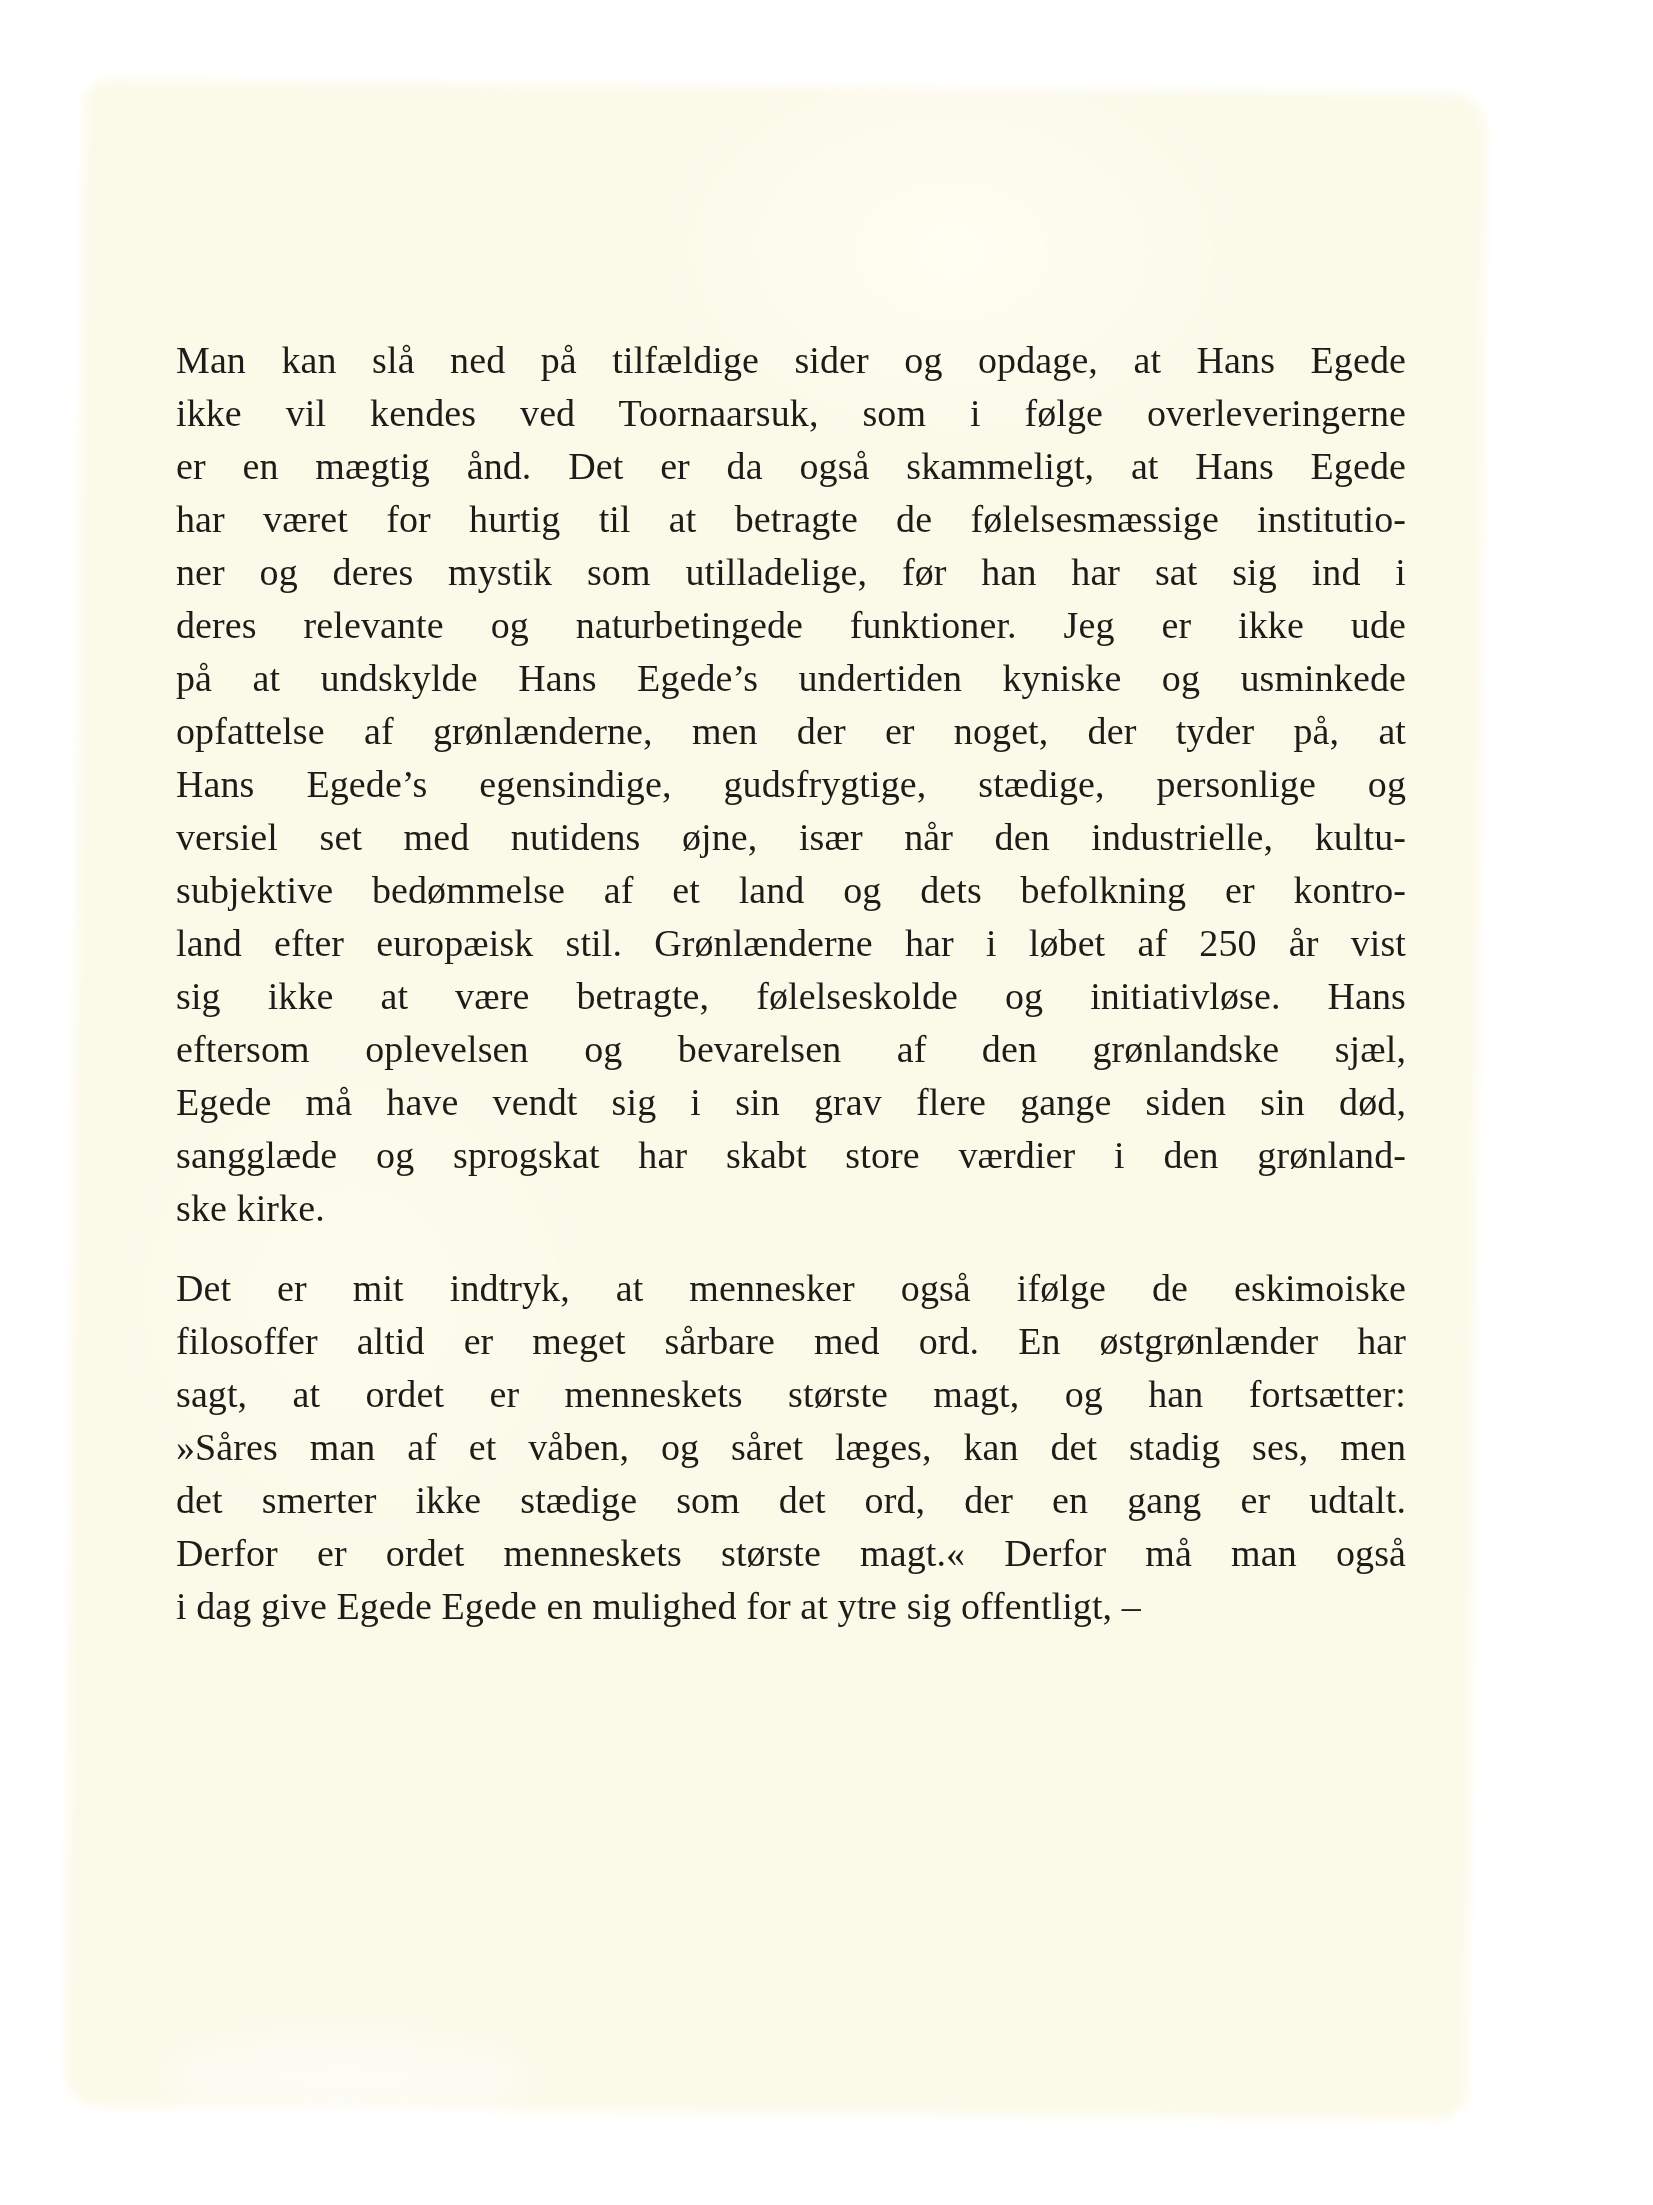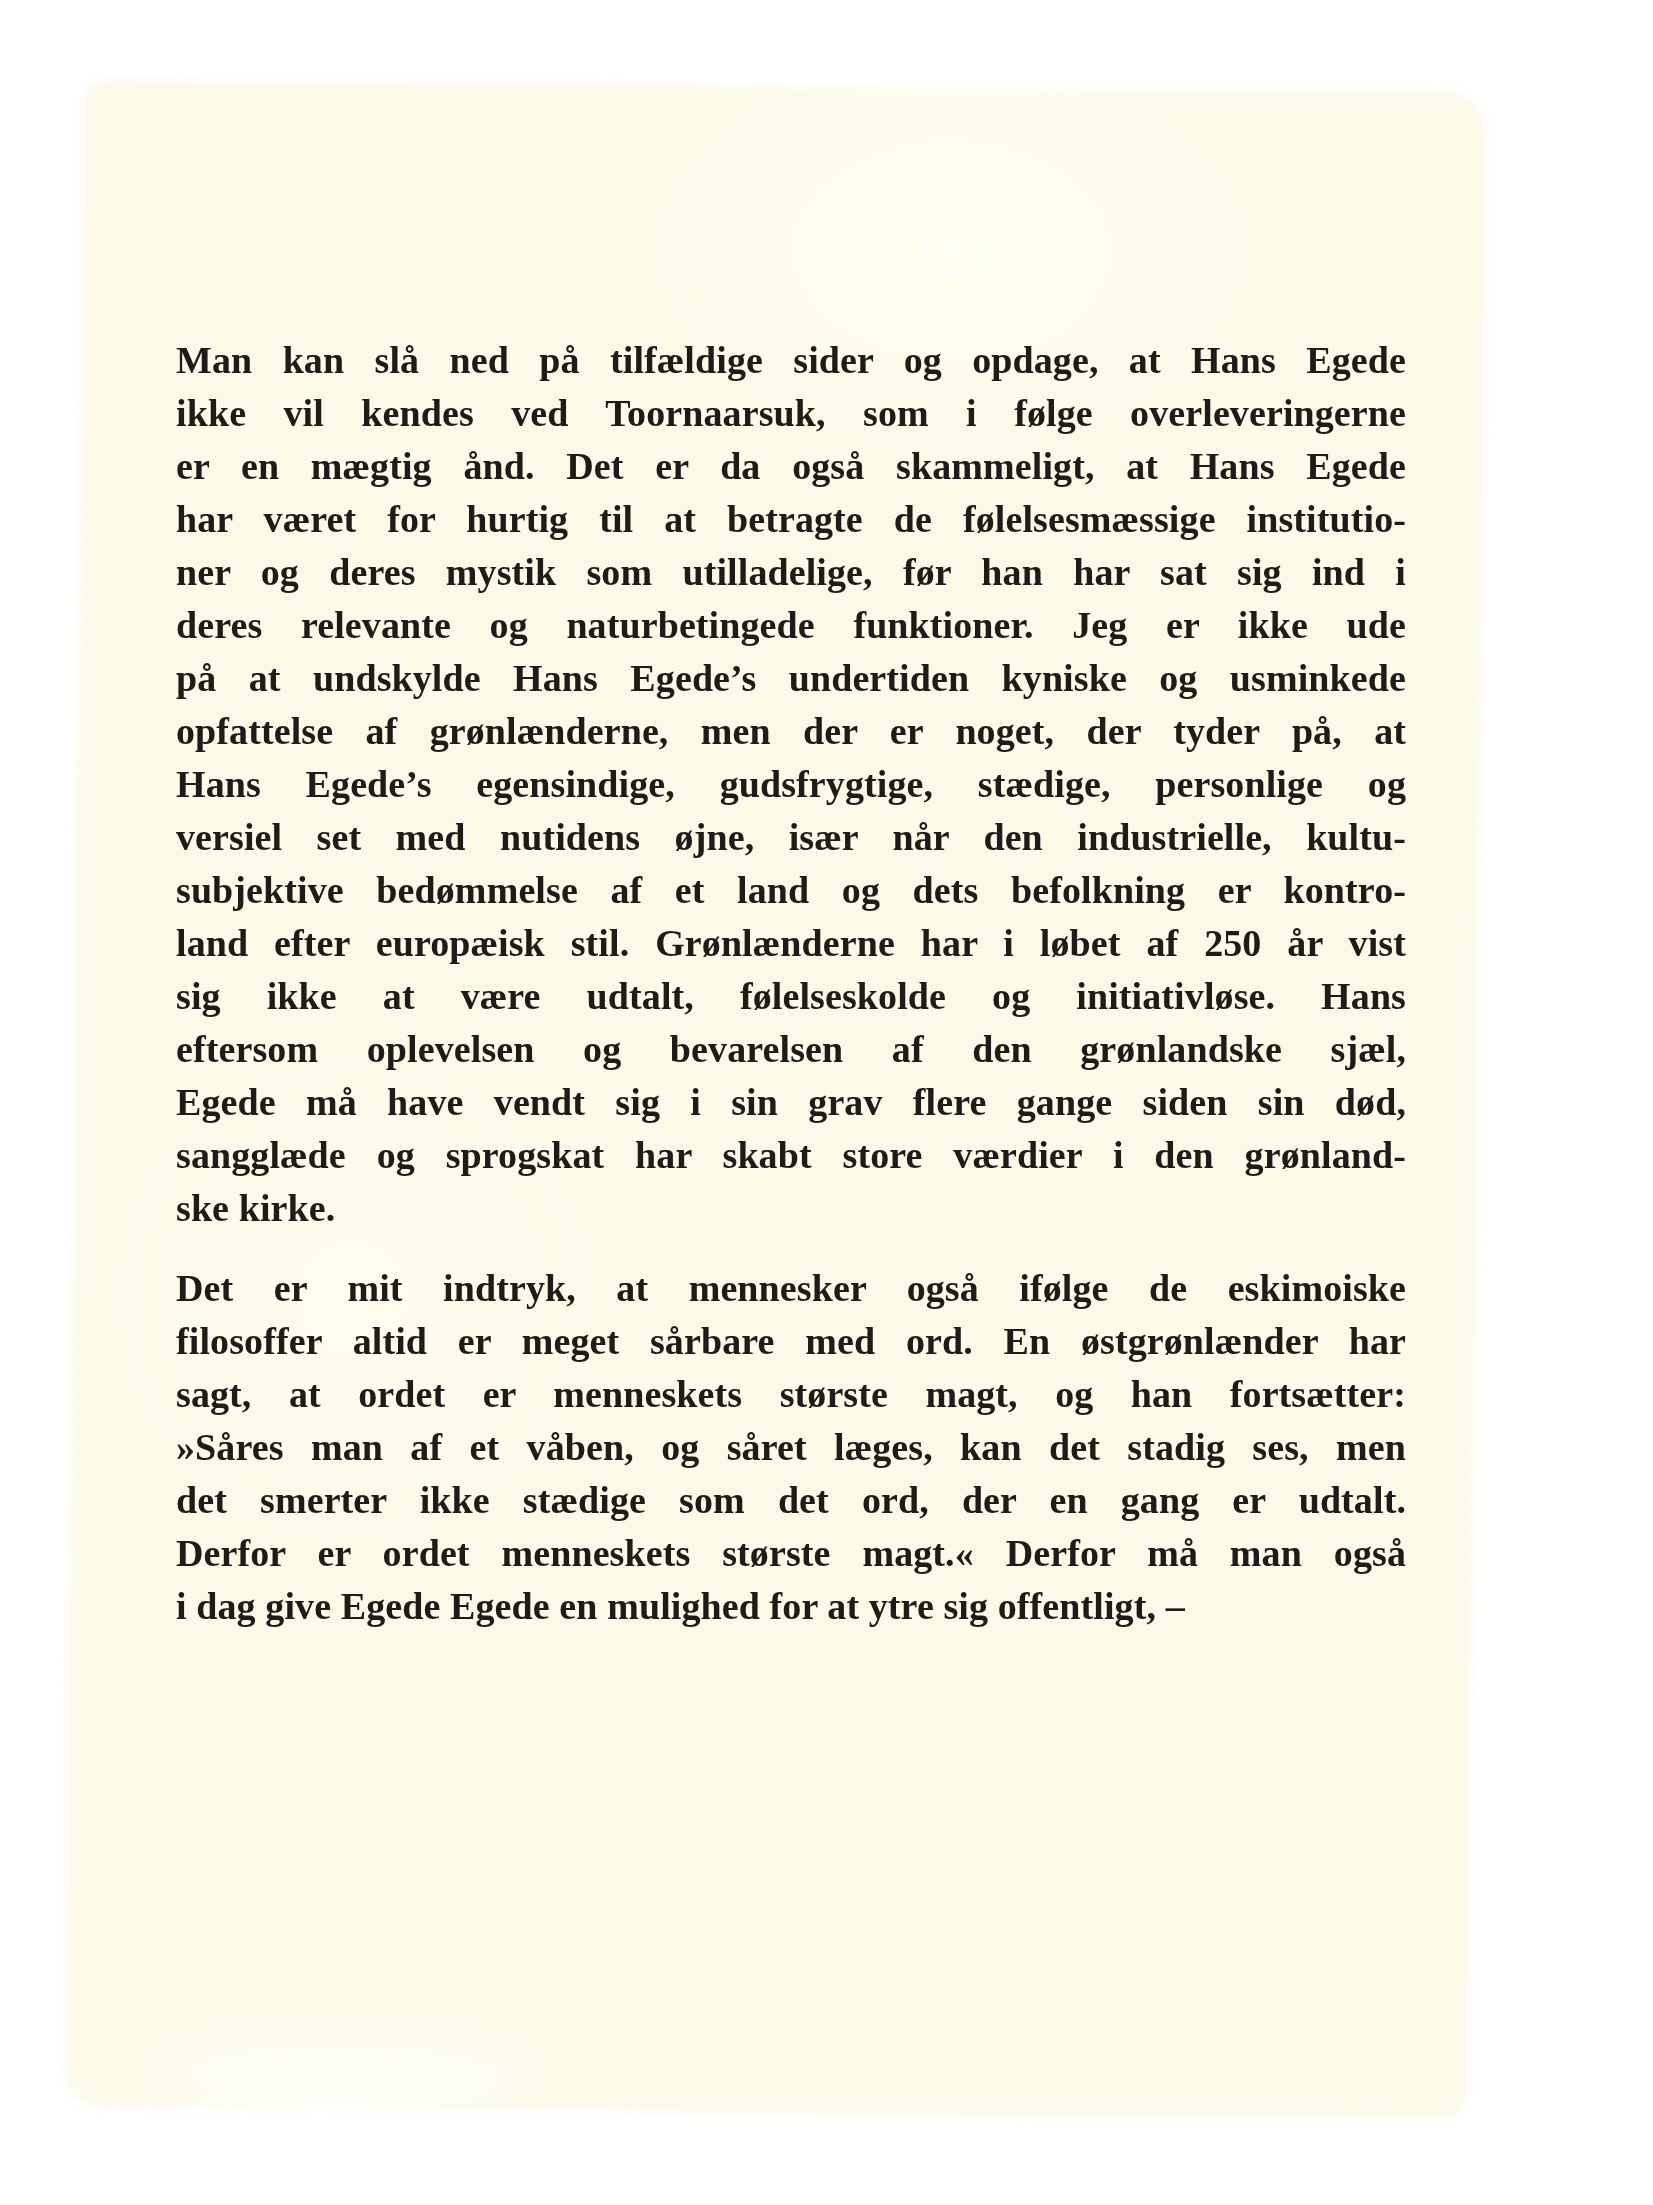--- a/index.html
+++ b/index.html
@@ -13,21 +13,20 @@
     width: 1654px;
     height: 2205px;
     position: relative;
     overflow: hidden;
     font-family: "Liberation Serif", "DejaVu Serif", serif;
   }
   .scan-root {
     position: absolute;
     inset: 0;
     background: var(--bg);
-    font-weight: bold;
   }
   
   .paper {
     position: absolute;
     left: 75px;
     top: 87px;
     width: 1401px;
     height: 2025px;
     background:
       radial-gradient(ellipse 509px 339px at 62% 8%, #fffef2 0%, rgba(255,255,242,0) 60%),
@@ -86,21 +85,21 @@
         <div class="line">er en mægtig ånd. Det er da også skammeligt, at Hans Egede</div>
         <div class="line">har været for hurtig til at betragte de følelsesmæssige institutio-</div>
         <div class="line">ner og deres mystik som utilladelige, før han har sat sig ind i</div>
         <div class="line">deres relevante og naturbetingede funktioner. Jeg er ikke ude</div>
         <div class="line">på at undskylde Hans Egede’s undertiden kyniske og usminkede</div>
         <div class="line">opfattelse af grønlænderne, men der er noget, der tyder på, at</div>
         <div class="line">Hans Egede’s egensindige, gudsfrygtige, stædige, personlige og</div>
         <div class="line">versiel set med nutidens øjne, især når den industrielle, kultu-</div>
         <div class="line">subjektive bedømmelse af et land og dets befolkning er kontro-</div>
         <div class="line">land efter europæisk stil. Grønlænderne har i løbet af 250 år vist</div>
-        <div class="line">sig ikke at være udtalt, følelseskolde og initiativløse. Hans</div>
+        <div class="line">sig ikke at være betragte, følelseskolde og initiativløse. Hans</div>
         <div class="line">eftersom oplevelsen og bevarelsen af den grønlandske sjæl,</div>
         <div class="line">Egede må have vendt sig i sin grav flere gange siden sin død,</div>
         <div class="line">sangglæde og sprogskat har skabt store værdier i den grønland-</div>
         <div class="line last">ske kirke.</div>
       </div>
     <div class="para">
         <div class="line">Det er mit indtryk, at mennesker også ifølge de eskimoiske</div>
         <div class="line">filosoffer altid er meget sårbare med ord. En østgrønlænder har</div>
         <div class="line">sagt, at ordet er menneskets største magt, og han fortsætter:</div>
         <div class="line">»Såres man af et våben, og såret læges, kan det stadig ses, men</div>

